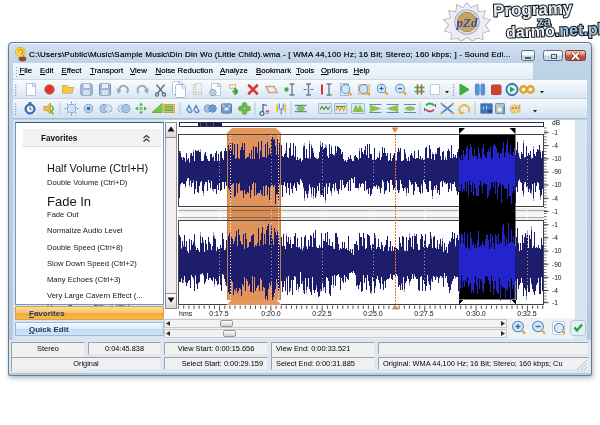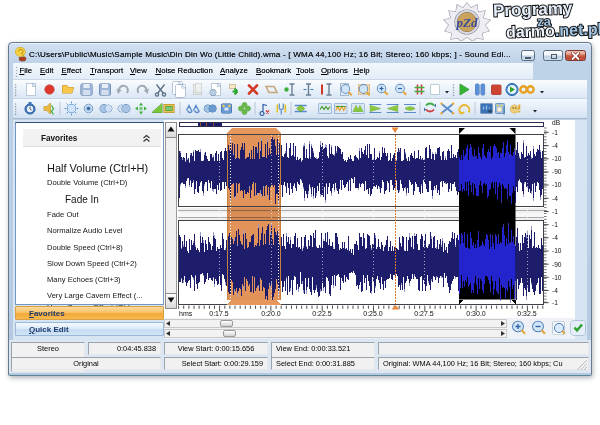--- a/index.html
+++ b/index.html
@@ -359,21 +359,21 @@
 <div class="a" style="left:13px;top:119.5px;width:574px;height:252px;background:#d7e4f2"></div>
 <div class="a" style="left:163.5px;top:119.5px;width:411px;height:198px;background:#fff"></div>
 <div class="a" style="left:14.5px;top:121.5px;width:149px;height:183.5px;background:#fff;border:1px solid #7396c0;border-top-color:#30507c"></div>
 <div class="a" style="left:23px;top:129px;width:137.5px;height:18px;background:#f2f2f2;border-bottom:1px solid #ddd"></div>
 <div class="a" style="left:41px;top:133.5px;font-size:8.2px;font-weight:bold;color:#111">Favorites</div>
 <svg class="a" style="left:142px;top:134px" width="9" height="9" viewBox="0 0 9 9">
     <path d="M1.5 4 L4.5 1.5 L7.5 4 M1.5 7.5 L4.5 5 L7.5 7.5" stroke="#333" stroke-width="1.1" fill="none"></path>
   </svg>
 <div class="a" style="left:47px;top:161.5px;font-size:11px;color:#151515;white-space:nowrap">Half Volume (Ctrl+H)</div>
 <div class="a" style="left:47px;top:177.7px;font-size:7.6px;color:#151515;white-space:nowrap">Double Volume (Ctrl+D)</div>
-<div class="a" style="left:65px;top:193.9px;font-size:10px;color:#151515;white-space:nowrap">Fade In</div>
+<div class="a" style="left:47px;top:193.9px;font-size:13px;color:#151515;white-space:nowrap">Fade In</div>
 <div class="a" style="left:47px;top:210.1px;font-size:7.6px;color:#151515;white-space:nowrap">Fade Out</div>
 <div class="a" style="left:47px;top:226.3px;font-size:7.6px;color:#151515;white-space:nowrap">Normalize Audio Level</div>
 <div class="a" style="left:47px;top:242.5px;font-size:7.6px;color:#151515;white-space:nowrap">Double Speed (Ctrl+8)</div>
 <div class="a" style="left:47px;top:258.7px;font-size:7.6px;color:#151515;white-space:nowrap">Slow Down Speed (Ctrl+2)</div>
 <div class="a" style="left:47px;top:274.9px;font-size:7.6px;color:#151515;white-space:nowrap">Many Echoes (Ctrl+3)</div>
 <div class="a" style="left:47px;top:291.1px;font-size:7.6px;color:#151515;white-space:nowrap">Very Large Cavern Effect (...</div>
 <div class="a" style="left:47px;top:303px;width:100px;height:2.5px;overflow:hidden;font-size:7.6px;color:#151515">Huge Cavern Effect (Ctrl...</div>
 
 <div class="a" style="left:14.5px;top:305.5px;width:149px;height:14.5px;background:linear-gradient(#fcd9a0 0%,#f9c468 45%,#f5a938 55%,#f7b950 100%);border:1px solid #d8a040;border-radius:1px"></div>
 <div class="a" style="left:29px;top:308.5px;font-size:8px;font-weight:bold;color:#1c3a6e"><u style="text-decoration-thickness:0.6px">F</u>avorites</div>
@@ -666,21 +666,21 @@
       <line x1="3" y1="3" x2="5.8" y2="5.8" stroke="#e3a63c" stroke-width="2"></line>
     </g>
 <g transform="translate(69,10)">
       <rect x="-7" y="-7" width="14" height="14" rx="2" fill="#e4edf8" stroke="#8aa4c0"></rect>
       <path d="M-3.5 -0.5 L-1 2.5 L4 -3.5" stroke="#2ca02c" stroke-width="2.4" fill="none"></path>
     </g>
 </svg>
 
 <div class="a" style="left:9px;top:339.5px;width:582px;height:33px;background:#dce7f3"></div>
 <div class="a" style="left:11px;top:341.5px;width:74px;height:30px;background:#f1f1f1;border:1px solid;border-color:#9aa2ac #e8e8e8 #e8e8e8 #9aa2ac;font-size:7.4px;color:#000;line-height:12.5px;text-align:center;padding:0 4px;white-space:nowrap;overflow:hidden">Stereo</div>
-<div class="a" style="left:88px;top:341.5px;width:73px;height:13px;background:#f1f1f1;border:1px solid;border-color:#9aa2ac #e8e8e8 #e8e8e8 #9aa2ac;font-size:7.4px;color:#000;line-height:12.5px;text-align:right;padding:0 4px;white-space:nowrap;overflow:hidden">0:04:45.838</div>
+<div class="a" style="left:88px;top:341.5px;width:73px;height:13px;background:#f1f1f1;border:1px solid;border-color:#9aa2ac #e8e8e8 #e8e8e8 #9aa2ac;font-size:7.4px;color:#000;line-height:12.5px;text-align:center;padding:0 12px;white-space:nowrap;overflow:hidden">0:04:45.838</div>
 <div class="a" style="left:164px;top:341.5px;width:104px;height:13px;background:#f1f1f1;border:1px solid;border-color:#9aa2ac #e8e8e8 #e8e8e8 #9aa2ac;font-size:7.4px;color:#000;line-height:12.5px;text-align:center;padding:0 4px;white-space:nowrap;overflow:hidden">View Start: 0:00:15.656</div>
 <div class="a" style="left:271px;top:341.5px;width:104px;height:21px;background:#f1f1f1;border:1px solid;border-color:#9aa2ac #e8e8e8 #e8e8e8 #9aa2ac;font-size:7.4px;color:#000;line-height:12.5px;text-align:left;padding:0 4px;white-space:nowrap;overflow:hidden">View End: 0:00:33.521</div>
 <div class="a" style="left:378px;top:341.5px;width:211px;height:13px;background:#f1f1f1;border:1px solid;border-color:#9aa2ac #e8e8e8 #e8e8e8 #9aa2ac;font-size:7.4px;color:#000;line-height:12.5px;text-align:center;padding:0 4px;white-space:nowrap;overflow:hidden"></div>
 <div class="a" style="left:11px;top:357px;width:150px;height:13px;background:#f1f1f1;border:1px solid;border-color:#9aa2ac #e8e8e8 #e8e8e8 #9aa2ac;font-size:7.4px;color:#000;line-height:12.5px;text-align:center;padding:0 4px;white-space:nowrap;overflow:hidden">Original</div>
 <div class="a" style="left:164px;top:357px;width:104px;height:13px;background:#f1f1f1;border:1px solid;border-color:#9aa2ac #e8e8e8 #e8e8e8 #9aa2ac;font-size:7.4px;color:#000;line-height:12.5px;text-align:right;padding:0 4px;white-space:nowrap;overflow:hidden">Select Start: 0:00:29.159</div>
 <div class="a" style="left:271px;top:357px;width:104px;height:13px;background:#f1f1f1;border:1px solid;border-color:#9aa2ac #e8e8e8 #e8e8e8 #9aa2ac;font-size:7.4px;color:#000;line-height:12.5px;text-align:left;padding:0 4px;white-space:nowrap;overflow:hidden">Select End: 0:00:31.885</div>
 <div class="a" style="left:378px;top:357px;width:211px;height:13px;background:#f1f1f1;border:1px solid;border-color:#9aa2ac #e8e8e8 #e8e8e8 #9aa2ac;font-size:7.4px;color:#000;line-height:12.5px;text-align:left;padding:0 4px;white-space:nowrap;overflow:hidden">Original: WMA 44,100 Hz; 16 Bit; Stereo; 160 kbps; Cu</div>
 <svg class="a" style="left:574px;top:359px" width="13" height="11" viewBox="0 0 13 11">
     <g stroke="#b8b8b8" stroke-width="1">
       <line x1="3" y1="11" x2="13" y2="1"></line>

